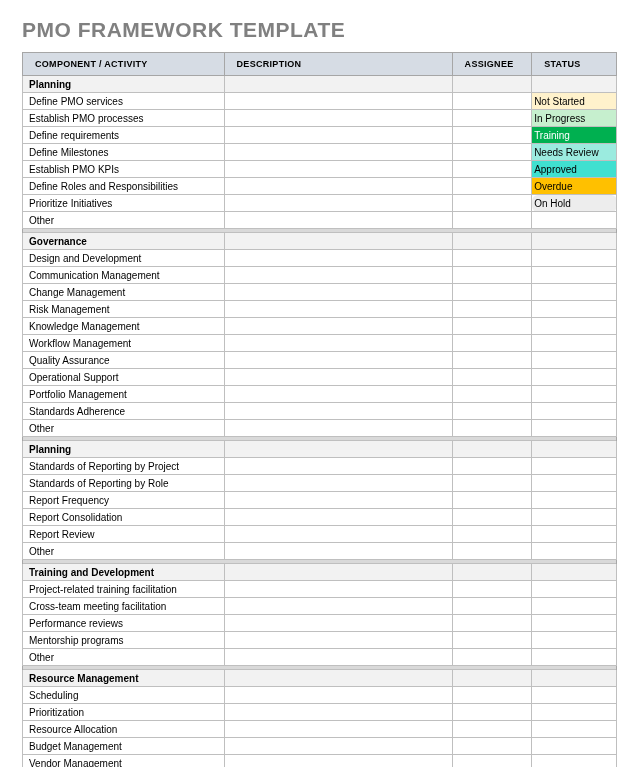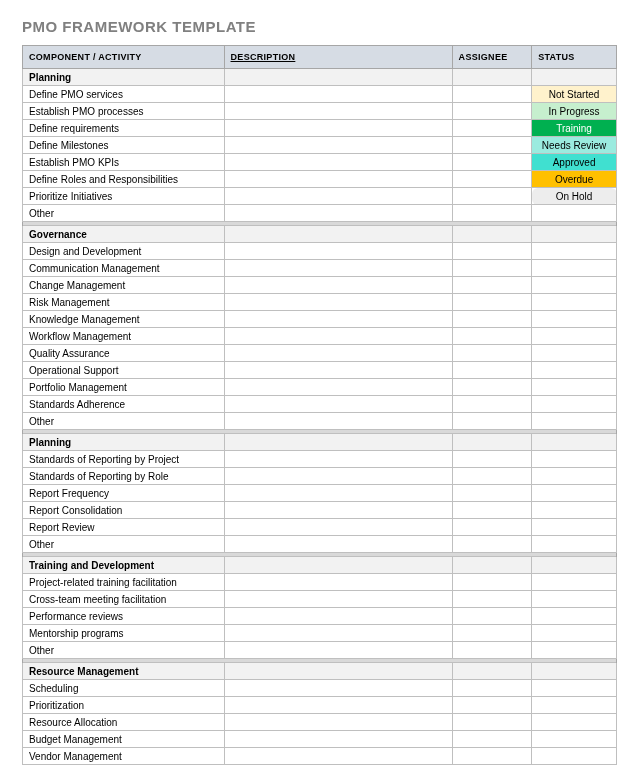--- a/index.html
+++ b/index.html
@@ -3,37 +3,37 @@
 <meta charset="utf-8">
 <style>
   * { box-sizing: border-box; margin: 0; padding: 0; }
   body {
     font-family: "Century Gothic", "Arial", sans-serif;
     background: #fff;
     padding: 18px 22px;
     width: 639px;
   }
   .title {
-    font-size: 15px;
+    font-size: 21px;
     font-weight: bold;
     color: #808080;
     letter-spacing: 0.5px;
     margin-bottom: 10px;
   }
   table {
     border-collapse: collapse;
     width: 100%;
     font-size: 10px;
   }
   th {
     background: #d6dce4;
     color: #000;
     font-weight: bold;
     text-align: left;
-    padding: 6px 6px;
+    padding: 6px 12px;
     border: 1px solid #a6a6a6;
     font-size: 9px;
     letter-spacing: 0.3px;
   }
   td {
     border: 1px solid #bfbfbf;
     padding: 2px 6px;
     height: 17px;
     vertical-align: middle;
     color: #000;
@@ -47,24 +47,24 @@
   tr.sep td {
     background: #d9d9d9;
     height: 4px;
     padding: 0;
     border-left: 1px solid #a6a6a6;
     border-right: 1px solid #a6a6a6;
     border-top: none;
     border-bottom: none;
   }
   .col-activity { width: 190px; }
-  .col-desc { width: 215px; text-decoration: underline; }
+  .col-desc { width: 215px; }
   .col-assignee { width: 75px; }
   .col-status { width: 80px; text-align: left; }
-  td.status-cell { text-align: center; padding: 2px 2px; }
+  td.status-cell { padding: 2px 2px; }
   .status-not-started { background: #fff2cc; }
   .status-in-progress { background: #c6efce; }
   .status-complete { background: #00b050; color: #fff; }
   .status-needs-review { background: #9bebdf; }
   .status-approved { background: #40e0d0; }
   .status-overdue { background: #ffc000; }
   .status-on-hold { background: #ededed; border-radius: 6px; }
 </style>
 </head>
 <body>

